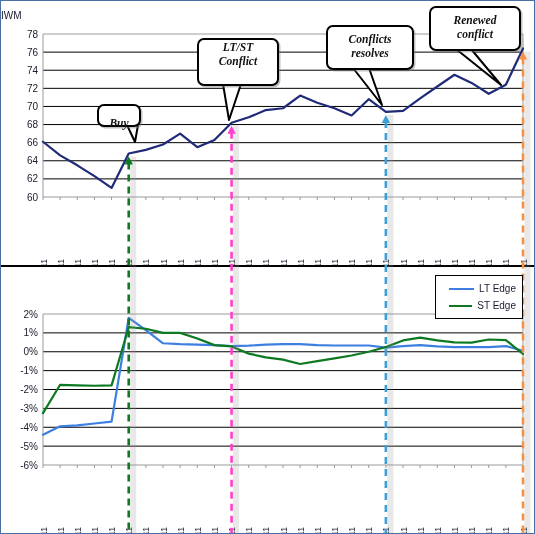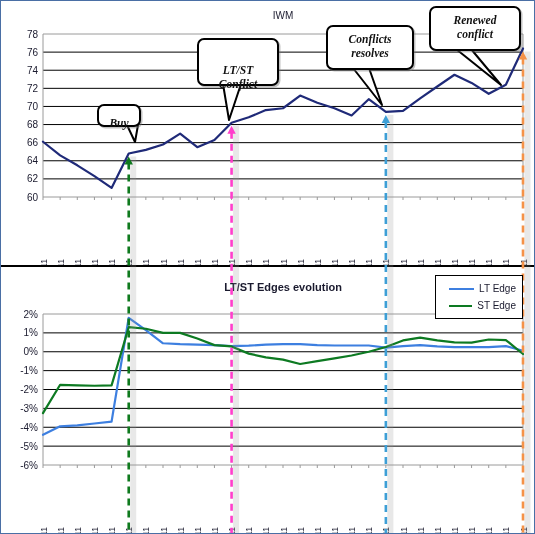--- a/index.html
+++ b/index.html
@@ -30,26 +30,24 @@
     top: 0;
     height: 266px;
     border-bottom: 2px solid #000000;
   }
   #panel-bottom {
     top: 266px;
     height: 266px;
   }
   .chart-title {
     position: absolute;
-    text-align: center;
     font-size: 10px;
     color: #1a1a2e;
     font-weight: normal;
     white-space: nowrap;
-    margin-left: 31px;
   }
   #title-top {
     left: 0; right: 0; top: 9px;
     font-size: 10px;
   }
   #title-bottom {
     left: 0; right: 0; top: 14px;
     font-weight: bold;
     font-size: 11px;
     color: #1a1a2e;
@@ -88,21 +86,21 @@
     color: #111111;
     text-align: center;
     line-height: 1.18;
     padding: 3px 6px;
     box-sizing: border-box;
     box-shadow: 1.5px 1.5px 0 rgba(120,120,120,0.45);
     z-index: 6;
     font-family: "Liberation Serif", serif;
   }
   #callout-buy      { left: 96px;  top: 103px; width: 44px;  height: 23px; padding-top: 11px;}
-  #callout-ltst     { left: 196px; top: 37px;  width: 82px;  height: 48px; padding-top: 24px;}
+  #callout-ltst     { left: 196px; top: 37px;  width: 82px;  height: 48px; padding-top: 1px;}
   #callout-resolves { left: 325px; top: 24px;  width: 88px;  height: 45px; padding-top: 6px;}
   #callout-renewed  { left: 428px; top: 5px;   width: 92px;  height: 45px; padding-top: 6px;}
 
   .legend-box {
     position: absolute;
     border: 1.5px solid #000000;
     background: #ffffff;
     z-index: 6;
     padding: 4px 6px 4px 13px;
     box-sizing: border-box;
@@ -212,21 +210,20 @@
         <text x="0" y="0" class="xtick" transform="translate(491.2142857142857,258) rotate(-90)">10/25/2011</text>
         <line x1="504.8571428571429" y1="196" x2="504.8571428571429" y2="199" stroke="#9a9a9a" stroke-width="1"></line>
         <text x="0" y="0" class="xtick" transform="translate(508.3571428571429,258) rotate(-90)">10/26/2011</text>
         <line x1="522" y1="196" x2="522" y2="199" stroke="#9a9a9a" stroke-width="1"></line>
         <text x="0" y="0" class="xtick" transform="translate(525.5,258) rotate(-90)">10/27/2011</text>
         <polyline points="42,140.76111111111118 59.14285714285714,154.3444444444445 76.28571428571428,164.30555555555554 93.42857142857142,175.17222222222225 110.57142857142857,186.94444444444446 127.71428571428572,152.53333333333336 144.85714285714283,148.9111111111111 162,143.47777777777782 179.14285714285714,132.61111111111111 196.2857142857143,146.19444444444446 213.42857142857144,138.95000000000002 230.57142857142856,121.74444444444441 247.7142857142857,116.31111111111115 264.8571428571429,109.06666666666672 282,107.25555555555559 299.1428571428571,94.57777777777775 316.2857142857143,101.82222222222218 333.4285714285714,107.25555555555559 350.5714285714286,114.5 367.7142857142857,98.20000000000002 384.8571428571429,110.87777777777772 402,109.97222222222221 419.1428571428571,97.2944444444444 436.2857142857143,85.5222222222222 453.4285714285714,73.75 470.5714285714286,81.90000000000005 487.7142857142857,92.76666666666662 504.8571428571429,83.71111111111105 522,47.48888888888882" class="series-line" stroke="#1f2a78" stroke-width="2.2"></polyline>
       </svg>
   </div>
 
   <div class="panel" id="panel-bottom">
-    <div class="chart-title" id="title-bottom">LT/ST Edges evolution</div>
     <svg class="plot-svg" id="svg-bottom" width="533" height="266">
         <line x1="42" y1="198" x2="522" y2="198" class="gridline-edge"></line>
         <line x1="42" y1="179.125" x2="522" y2="179.125" class="gridline"></line>
         <line x1="42" y1="160.25" x2="522" y2="160.25" class="gridline"></line>
         <line x1="42" y1="141.375" x2="522" y2="141.375" class="gridline"></line>
         <line x1="42" y1="122.5" x2="522" y2="122.5" class="gridline"></line>
         <line x1="42" y1="103.625" x2="522" y2="103.625" class="gridline"></line>
         <line x1="42" y1="84.75" x2="522" y2="84.75" class="gridline"></line>
         <line x1="42" y1="65.875" x2="522" y2="65.875" class="gridline"></line>
         <line x1="42" y1="47" x2="522" y2="47" class="gridline-edge"></line>

